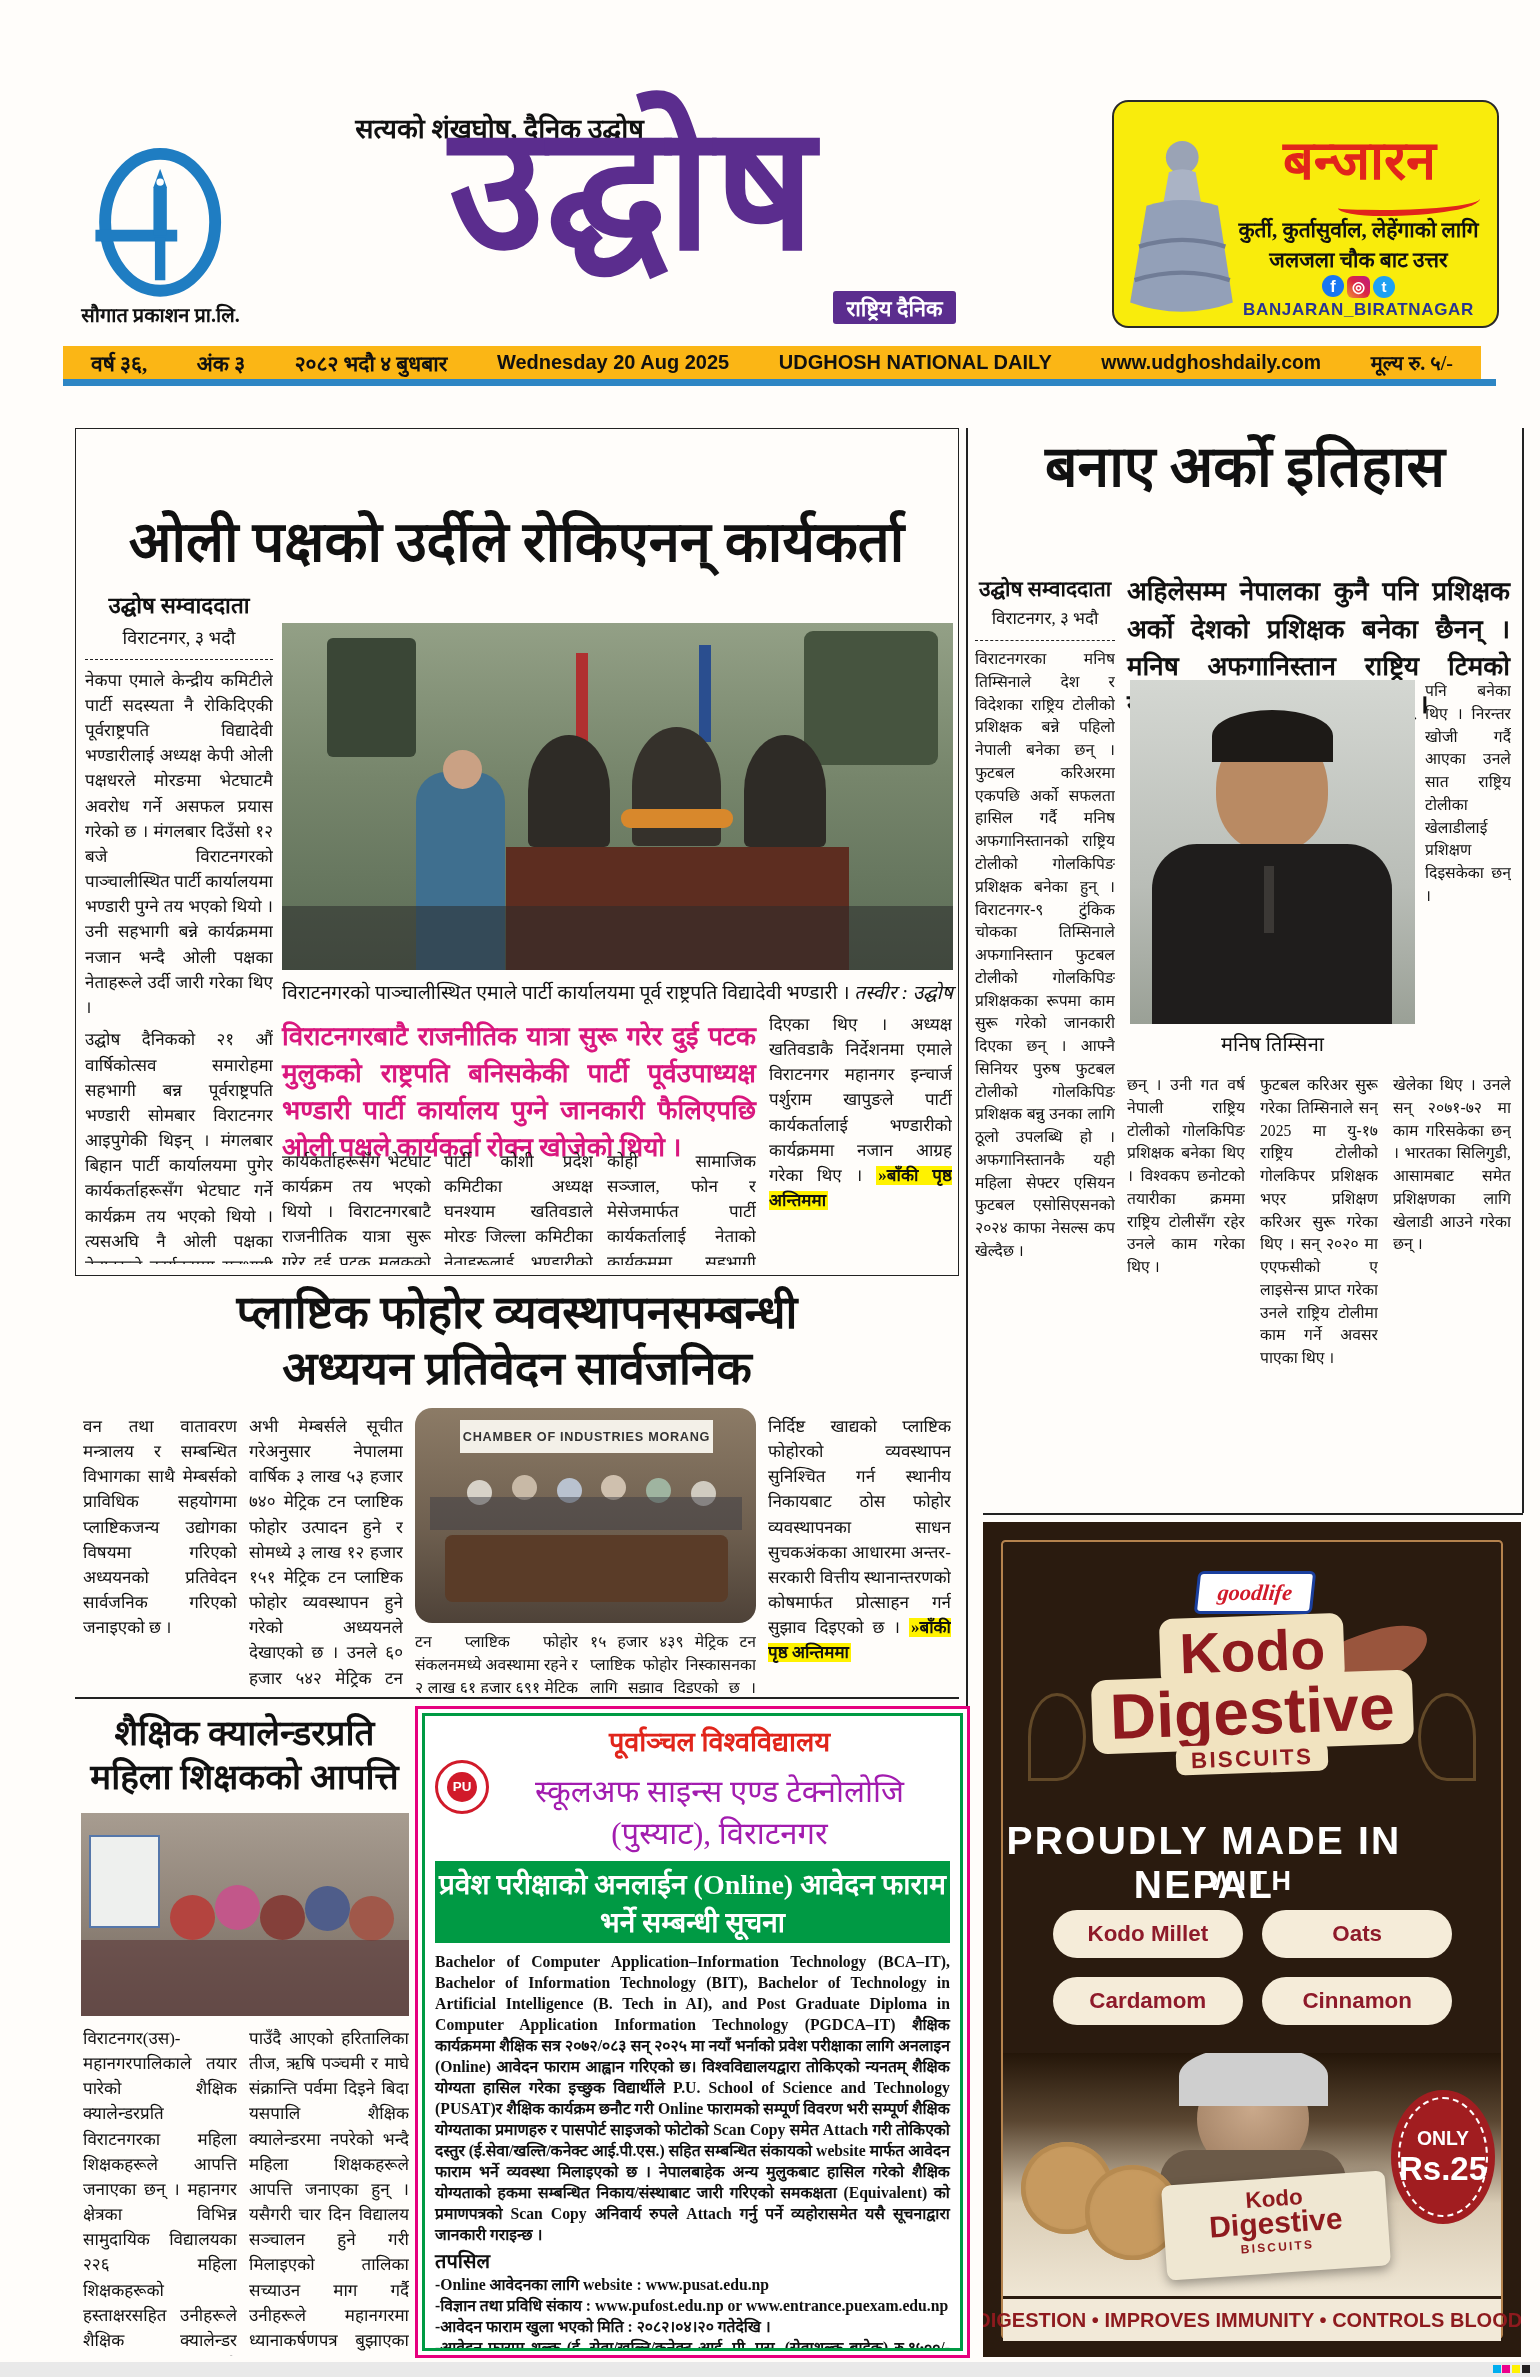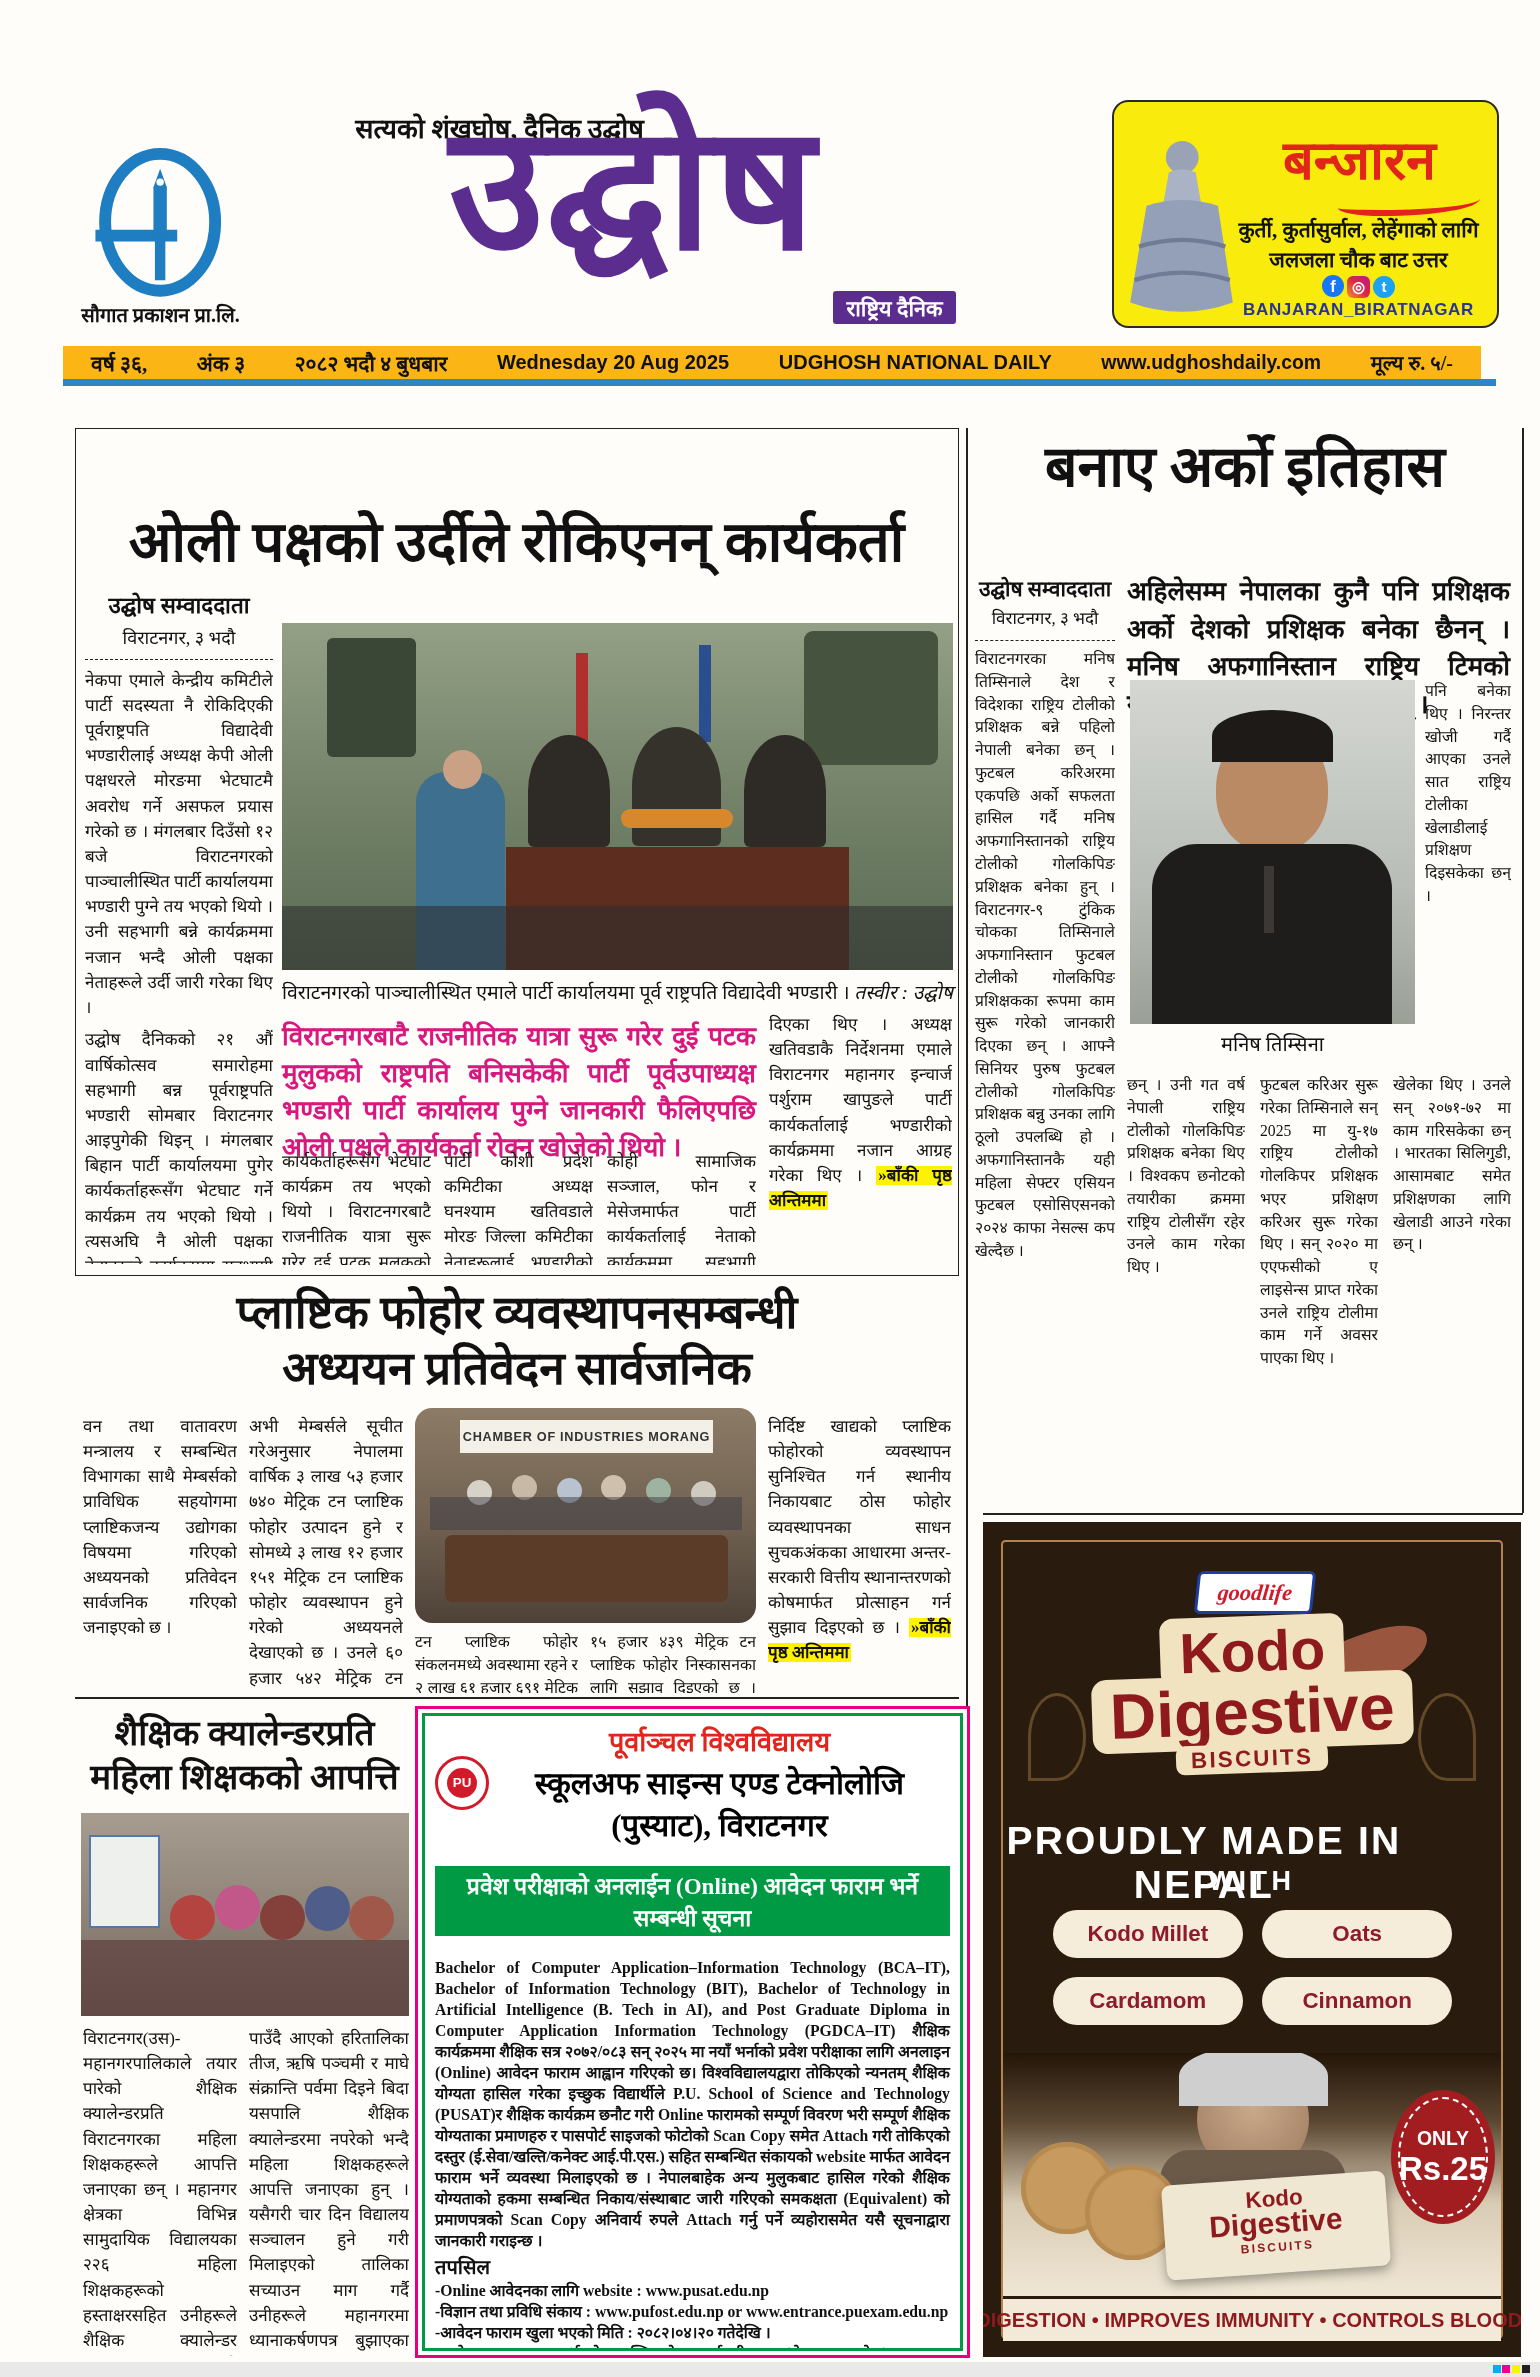--- a/index.html
+++ b/index.html
@@ -223,24 +223,24 @@
   </div>
 
   <div class="abs" style="left:415px;top:1706px;width:555px;height:652px;border:3.7px solid #e6007e;box-sizing:border-box;background:#fff;">
     <div style="position:absolute;inset:3.7px;border:3px solid #009a44;padding:6px 10.4px;box-sizing:border-box;overflow:hidden;">
       <div style="display:flex;align-items:center;">
         <div style="width:48px;height:48px;border-radius:50%;border:3.7px solid #d11a2a;display:flex;align-items:center;justify-content:center;flex:0 0 auto;">
           <div style="width:30px;height:30px;border-radius:50%;background:#d11a2a;color:#fff;font:bold 13.4px/30px 'Liberation Sans',sans-serif;text-align:center;">PU</div>
         </div>
         <div style="flex:1;text-align:center;">
           <div style="color:#e1251b;font-weight:bold;font-size:27px;">पूर्वाञ्चल विश्वविद्यालय</div>
-          <div style="color:#000000;font-weight:bold;font-size:31px;margin-top:2px;">स्कूलअफ साइन्स एण्ड टेक्नोलोजि (पुस्याट), विराटनगर</div>
+          <div style="color:#a21caf;font-weight:normal;font-size:31px;margin-top:10px;">स्कूलअफ साइन्स एण्ड टेक्नोलोजि (पुस्याट), विराटनगर</div>
         </div>
       </div>
-      <div style="background:#009a44;color:#fff;font-weight:bold;font-size:23px;text-align:center;padding:3px 1.5px;margin:21px 0;">प्रवेश परीक्षाको अनलाईन (Online) आवेदन फाराम भर्ने सम्बन्धी सूचना</div>
+      <div style="background:#009a44;color:#fff;font-weight:bold;font-size:28px;text-align:center;padding:3px 1.5px;margin:8px 0;">प्रवेश परीक्षाको अनलाईन (Online) आवेदन फाराम भर्ने सम्बन्धी सूचना</div>
       <div class="j" style="font-size:15.7px;line-height:1.34;font-weight:bold;">Bachelor of Computer Application–Information Technology (BCA–IT), Bachelor of Information Technology (BIT), Bachelor of Technology in Artificial Intelligence (B. Tech in AI), and Post Graduate Diploma in Computer Application Information Technology (PGDCA–IT) शैक्षिक कार्यक्रममा शैक्षिक सत्र २०७२/०८३ सन् २०२५ मा नयाँ भर्नाको प्रवेश परीक्षाका लागि अनलाइन (Online) आवेदन फाराम आह्वान गरिएको छ। विश्वविद्यालयद्वारा तोकिएको न्यनतम् शैक्षिक योग्यता हासिल गरेका इच्छुक विद्यार्थीले P.U. School of Science and Technology (PUSAT)र शैक्षिक कार्यक्रम छनौट गरी Online फारामको सम्पूर्ण विवरण भरी सम्पूर्ण शैक्षिक योग्यताका प्रमाणहरु र पासपोर्ट साइजको फोटोको Scan Copy समेत Attach गरी तोकिएको दस्तुर (ई.सेवा/खल्ति/कनेक्ट आई.पी.एस.) सहित सम्बन्धित संकायको website मार्फत आवेदन फाराम भर्ने व्यवस्था मिलाइएको छ । नेपालबाहेक अन्य मुलुकबाट हासिल गरेको शैक्षिक योग्यताको हकमा सम्बन्धित निकाय/संस्थाबाट जारी गरिएको समकक्षता (Equivalent) को प्रमाणपत्रको Scan Copy अनिवार्य रुपले Attach गर्नु पर्ने व्यहोरासमेत यसै सूचनाद्वारा जानकारी गराइन्छ ।</div>
       <div style="font-weight:bold;font-size:20px;margin-top:1.5px;">तपसिल</div>
       <div style="font-weight:bold;font-size:15.7px;line-height:1.35;">-Online आवेदनका लागि website : www.pusat.edu.np</div>
       <div style="font-weight:bold;font-size:15.7px;line-height:1.35;">-विज्ञान तथा प्रविधि संकाय : www.pufost.edu.np or www.entrance.puexam.edu.np</div>
       <div style="font-weight:bold;font-size:15.7px;line-height:1.35;">-आवेदन फाराम खुला भएको मिति : २०८२।०४।२० गतेदेखि ।</div>
       <div class="j" style="font-weight:bold;font-size:15.7px;line-height:1.35;">-आवेदन फाराम शुल्क (ई. सेवा/खल्ति/कनेक्ट आई. पी. एस. (सेवाशुल्क बाहेक) रु.१५००/- (एक हजार पाँच सय मात्र)</div>
       <div class="j" style="font-weight:bold;font-size:15.7px;line-height:1.35;">-आवेदनबारे जानकारी : PU School of Science &amp; Technology, Online मार्फत छनौट गरी प्रवेश परीक्षा फाराम भरेपछि तोकिएको दस्तुर तिरी आवश्यक कागजातहरुको सक्कल प्रतिलिपि (फोटोकपीबाट होइन) अनिवार्य रुपले Scan/Attach गरी JPEG/JPG/BMP Format मा upload गर्नु पर्नेछ ।</div>
 
     </div>
   </div>

